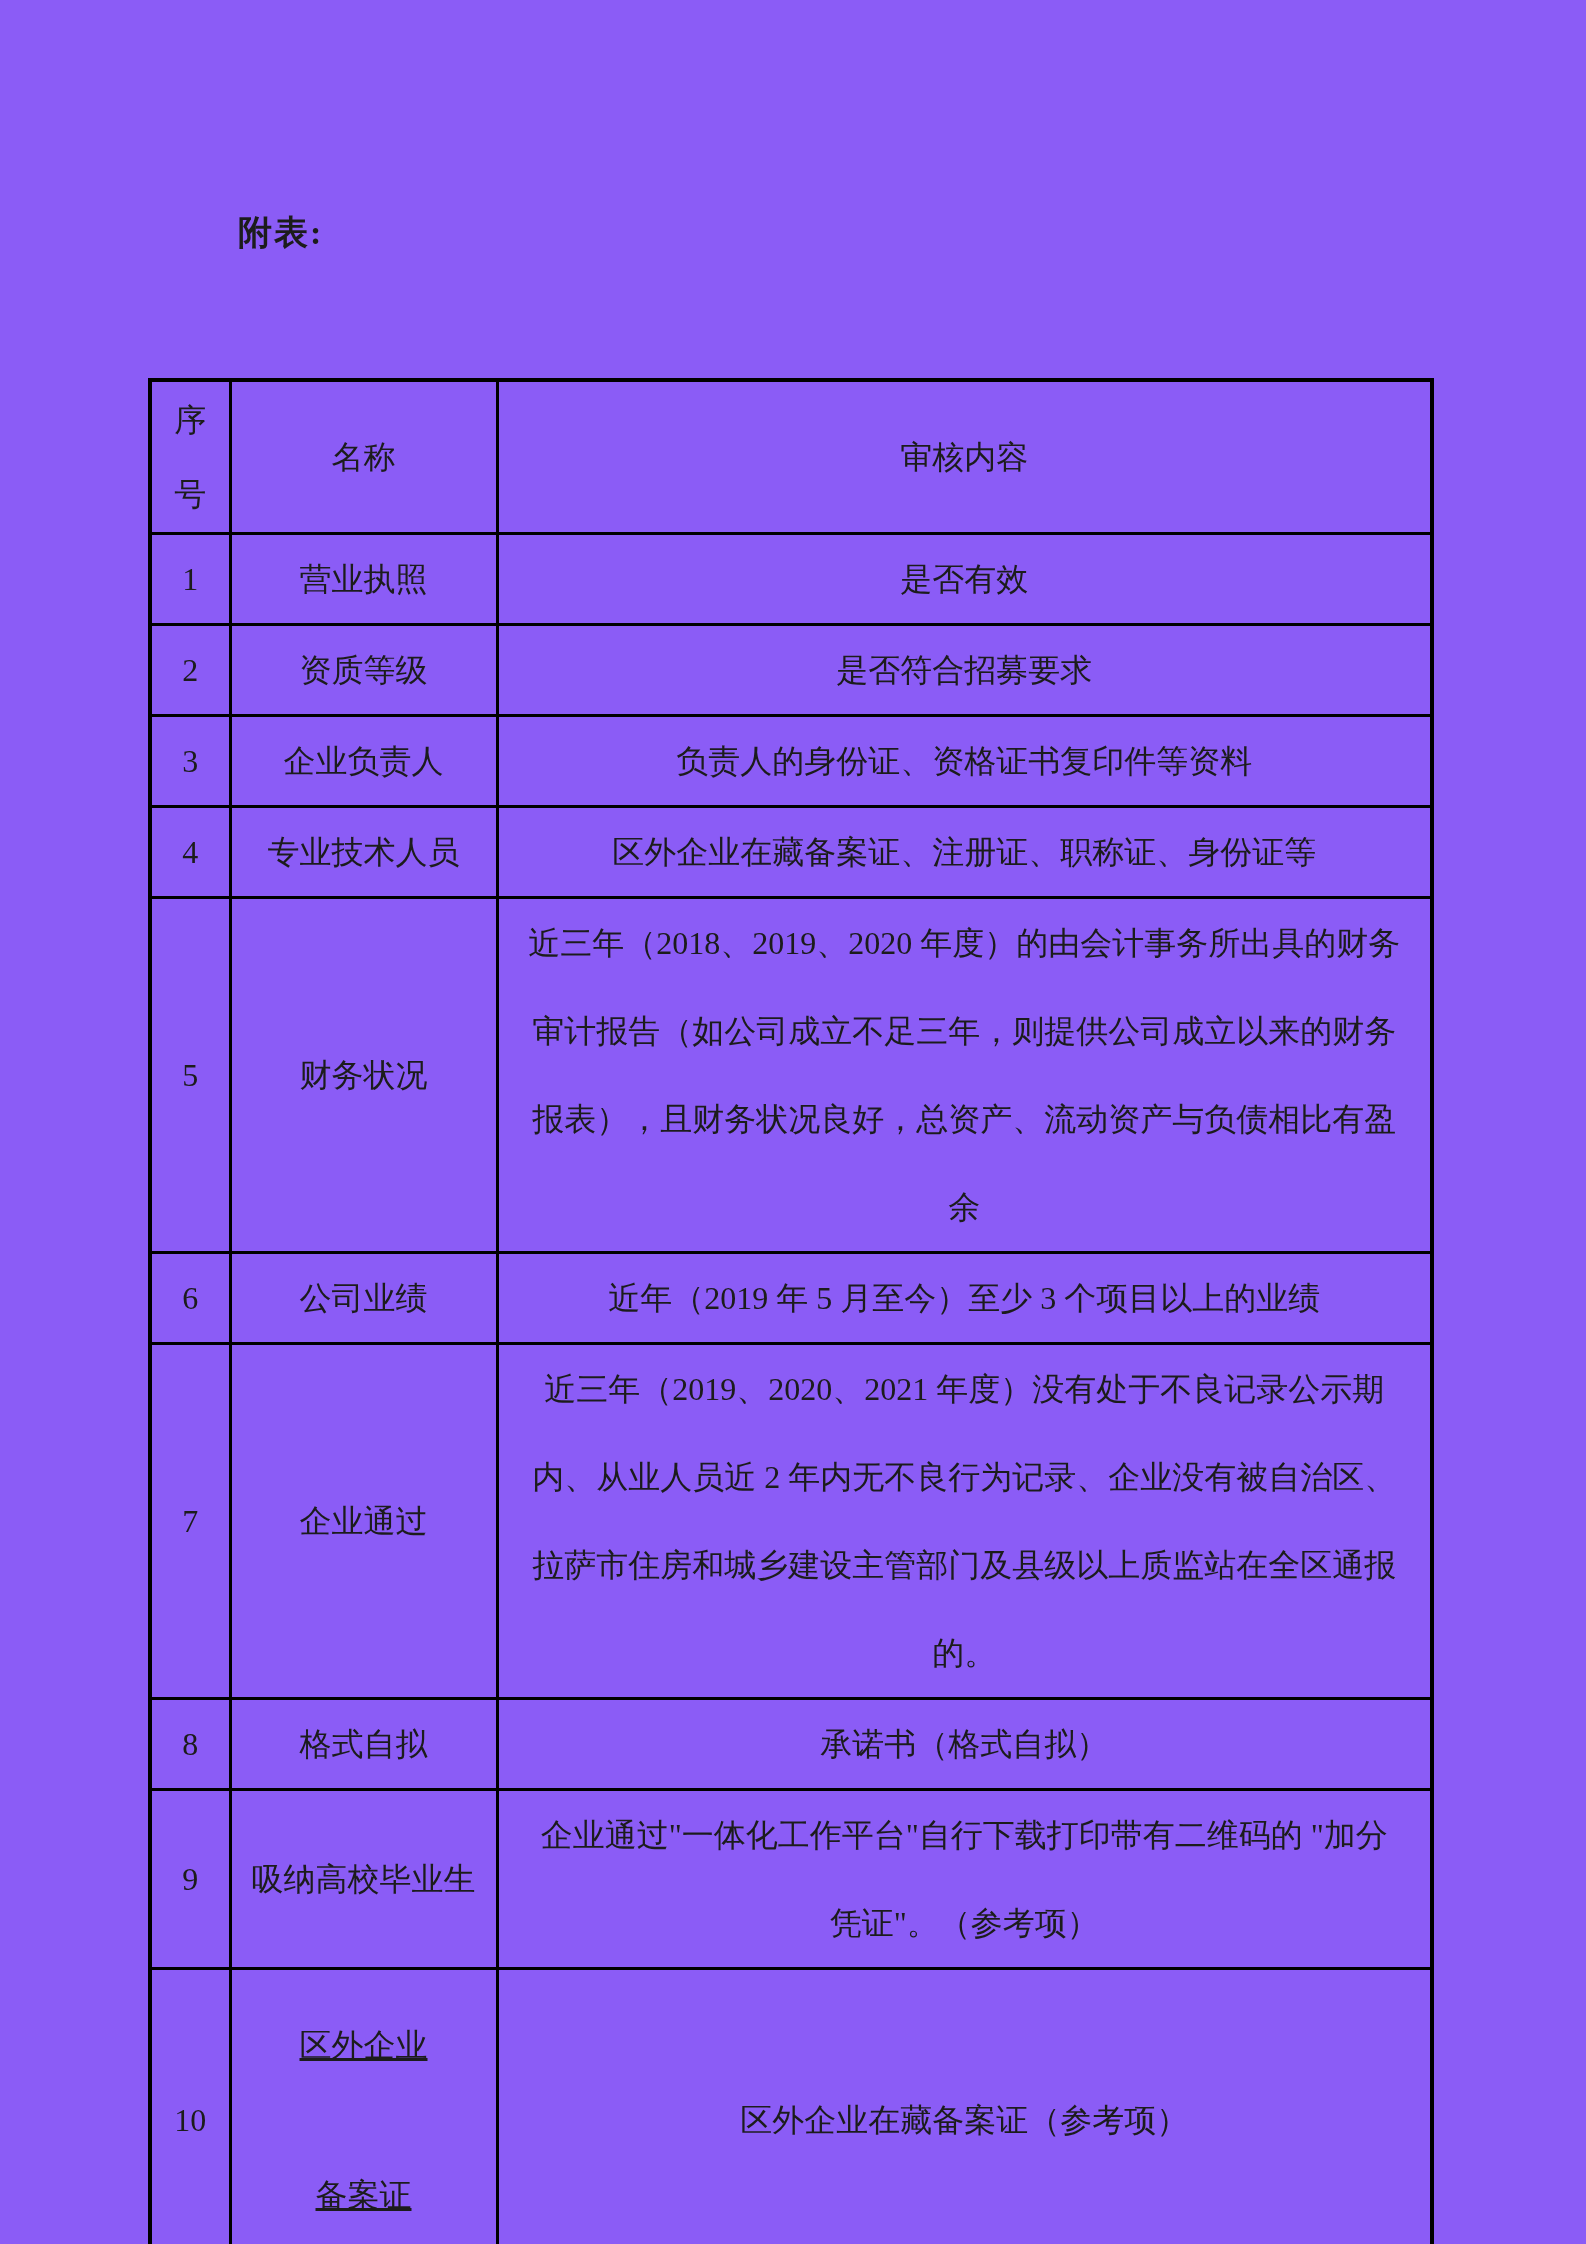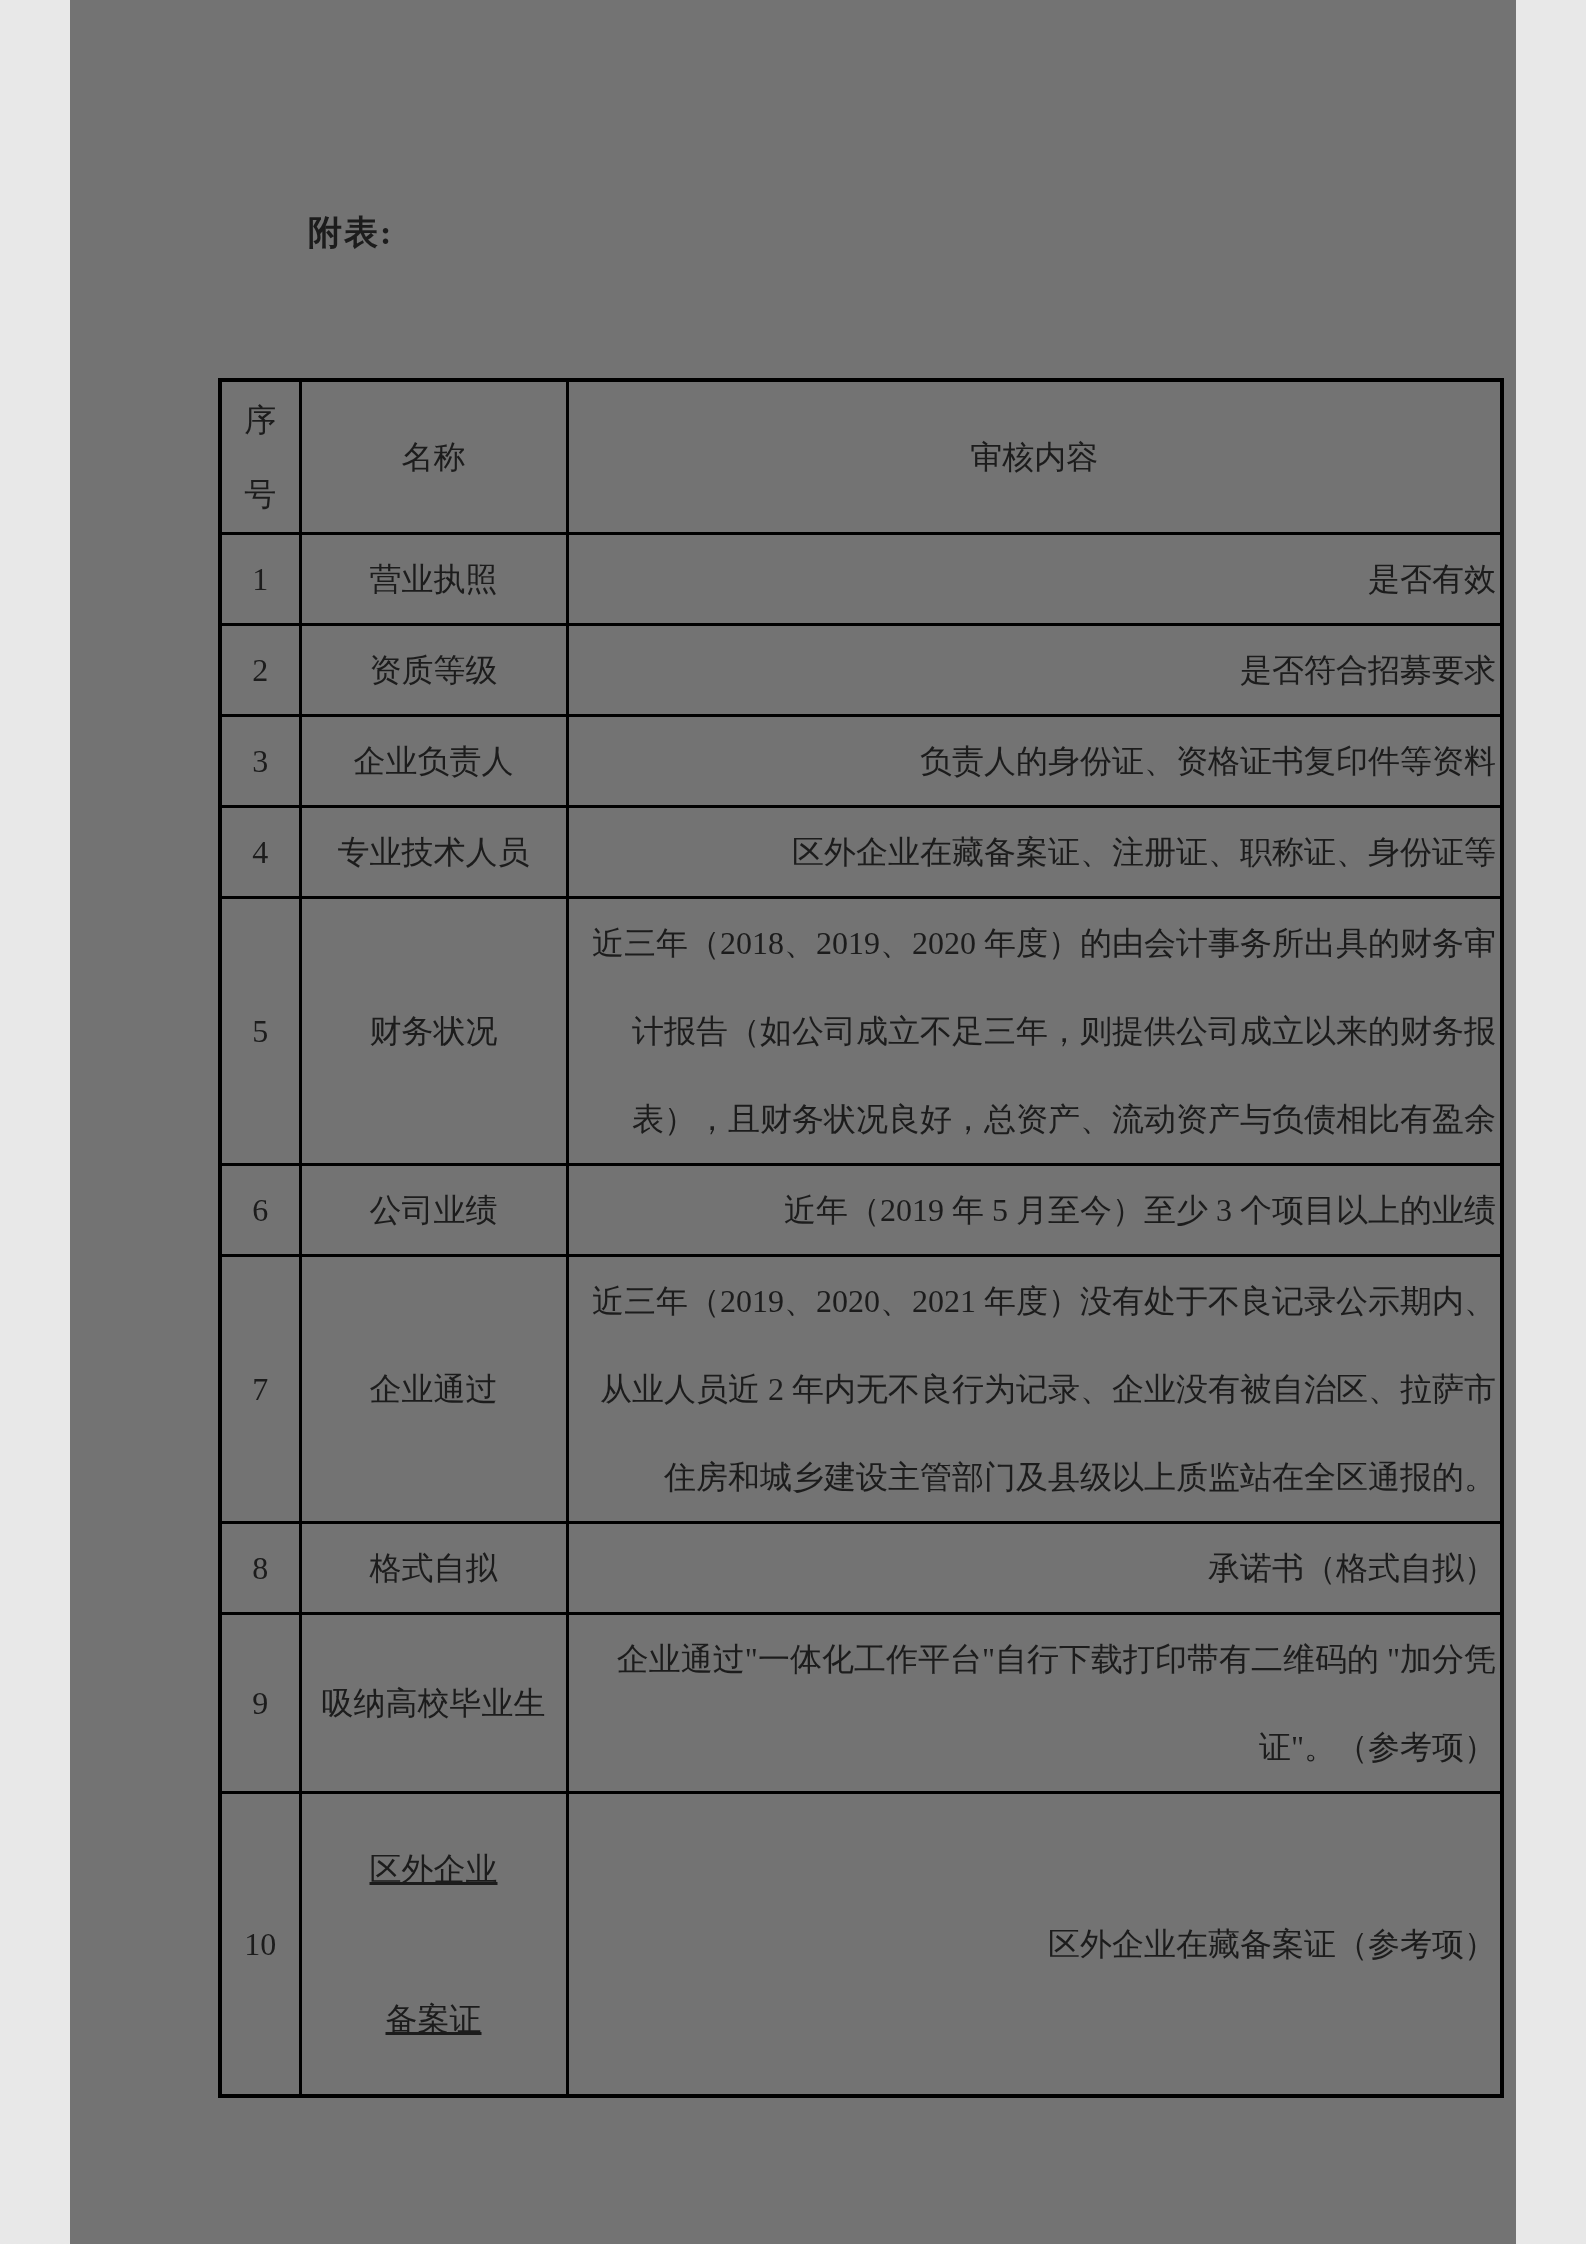--- a/index.html
+++ b/index.html
@@ -1,21 +1,21 @@
 <!DOCTYPE html>
 <html><head>
 <meta charset="utf-8">
 <style>
   html, body { margin: 0; padding: 0; background: #e8e8e8; }
   .page {
     position: relative;
-    width: 1446px;
+    width: 1586px;
     height: 2244px;
     margin: 0 auto;
-    background: #737373;
+    background: #8b5cf6;
     font-family: "Liberation Serif", "DejaVu Serif", serif;
     color: #1c1c1c;
     overflow: hidden;
   }
   .appendix-label {
     position: absolute;
     left: 238px;
     top: 210px;
     font-size: 34px;
     font-weight: bold;
@@ -56,21 +56,21 @@
   col.col-content { width: 935px; }
   .materials-table thead th { height: 150px; }
   .materials-table thead th.cell-index { line-height: 74px; }
   .prewrap { white-space: pre-line; }
   .materials-table tbody td { height: 88px; }
   .materials-table tbody tr:nth-child(5) td,
   .materials-table tbody tr:nth-child(7) td,
   .materials-table tbody tr:nth-child(10) td { height: 264px; }
   .materials-table tbody tr:nth-child(9) td { height: 176px; }
   .materials-table tbody tr:nth-child(10) td.cell-name { line-height: 150px; text-decoration: underline; }
-  .materials-table tbody td.cell-content { padding: 0 4px; text-align: right; }
+  .materials-table tbody td.cell-content { padding: 0 28px; }
 </style>
 </head>
 <body>
 
 <div class="page">
 
   <div class="appendix-label">附表:</div>
 
 
   <table class="materials-table">

